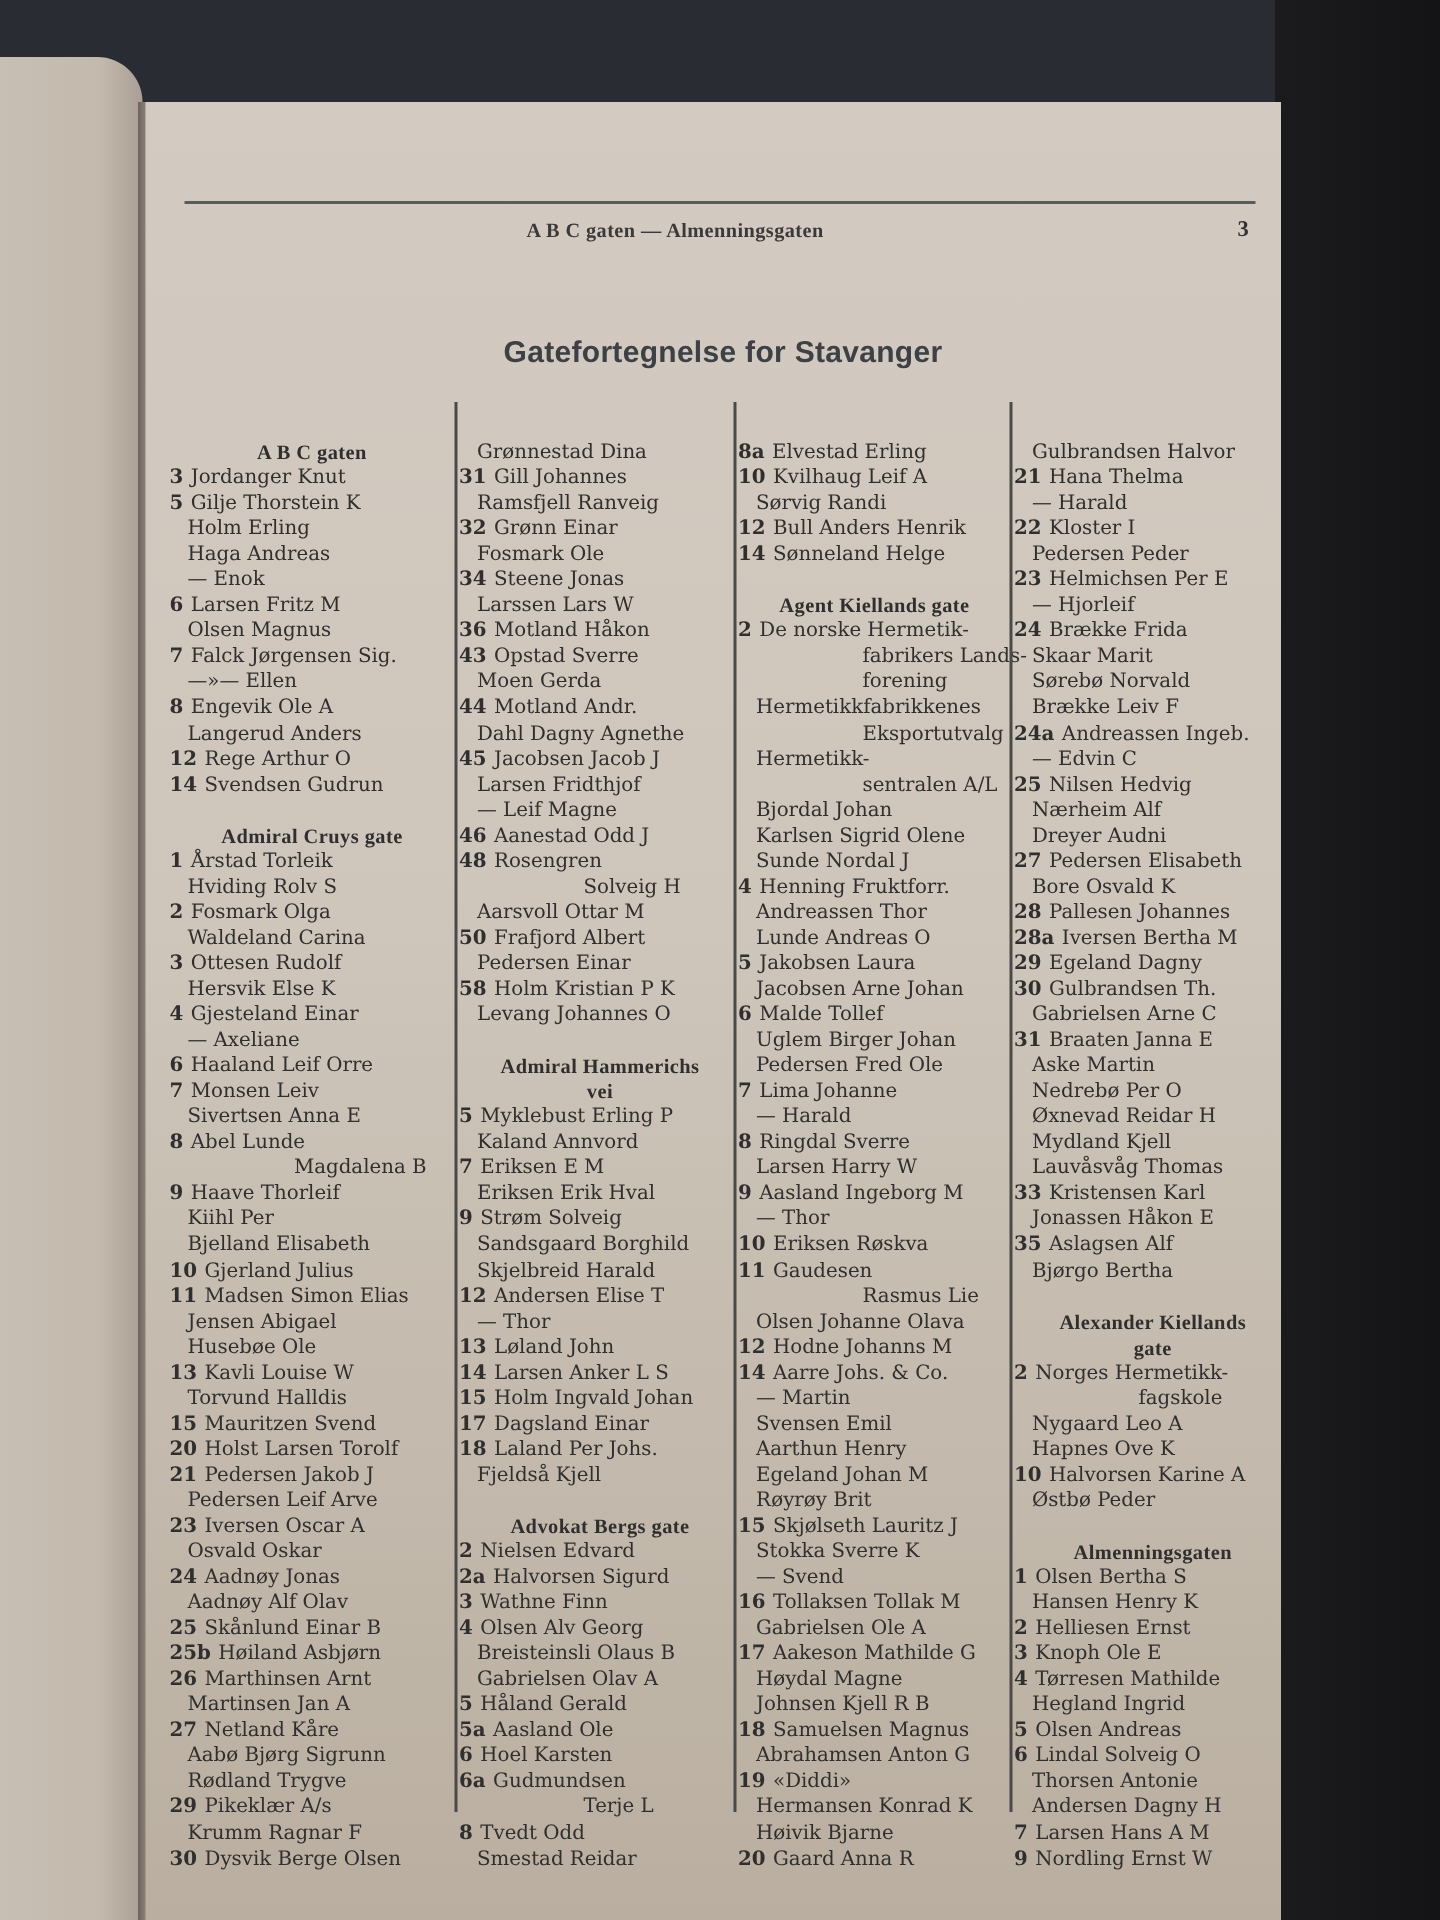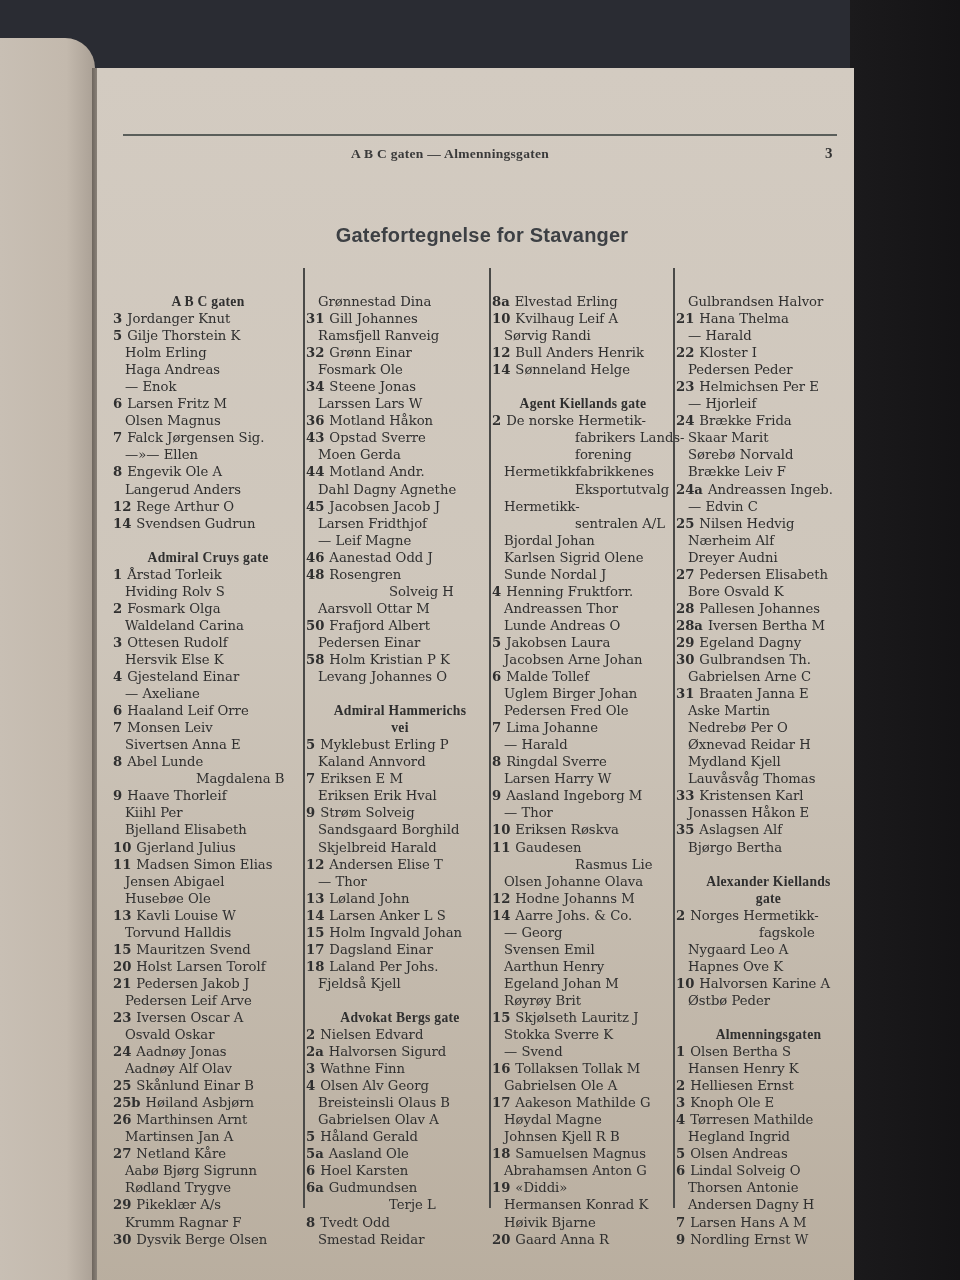--- a/index.html
+++ b/index.html
@@ -247,21 +247,21 @@
         <div class="line"><span class="num">8</span><span>Ringdal Sverre</span></div>
         <div class="line cont">Larsen Harry W</div>
         <div class="line"><span class="num">9</span><span>Aasland Ingeborg M</span></div>
         <div class="line cont">— Thor</div>
         <div class="line"><span class="num">10</span><span>Eriksen Røskva</span></div>
         <div class="line"><span class="num">11</span><span>Gaudesen</span></div>
         <div class="line indent2">Rasmus Lie</div>
         <div class="line cont">Olsen Johanne Olava</div>
         <div class="line"><span class="num">12</span><span>Hodne Johanns M</span></div>
         <div class="line"><span class="num">14</span><span>Aarre Johs. &amp; Co.</span></div>
-        <div class="line cont">— Georg</div>
+        <div class="line cont">— Martin</div>
         <div class="line cont">Svensen Emil</div>
         <div class="line cont">Aarthun Henry</div>
         <div class="line cont">Egeland Johan M</div>
         <div class="line cont">Røyrøy Brit</div>
         <div class="line"><span class="num">15</span><span>Skjølseth Lauritz J</span></div>
         <div class="line cont">Stokka Sverre K</div>
         <div class="line cont">— Svend</div>
         <div class="line"><span class="num">16</span><span>Tollaksen Tollak M</span></div>
         <div class="line cont">Gabrielsen Ole A</div>
         <div class="line"><span class="num">17</span><span>Aakeson Mathilde G</span></div>

